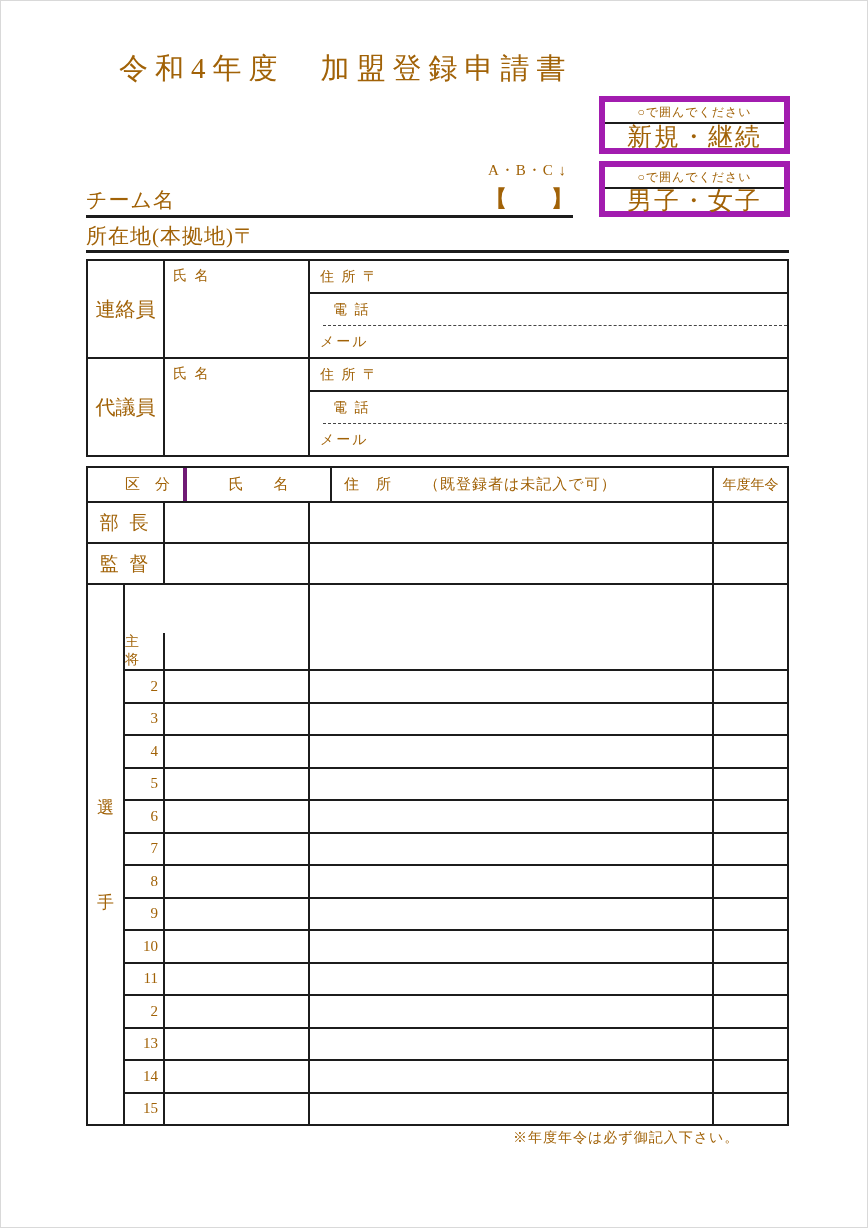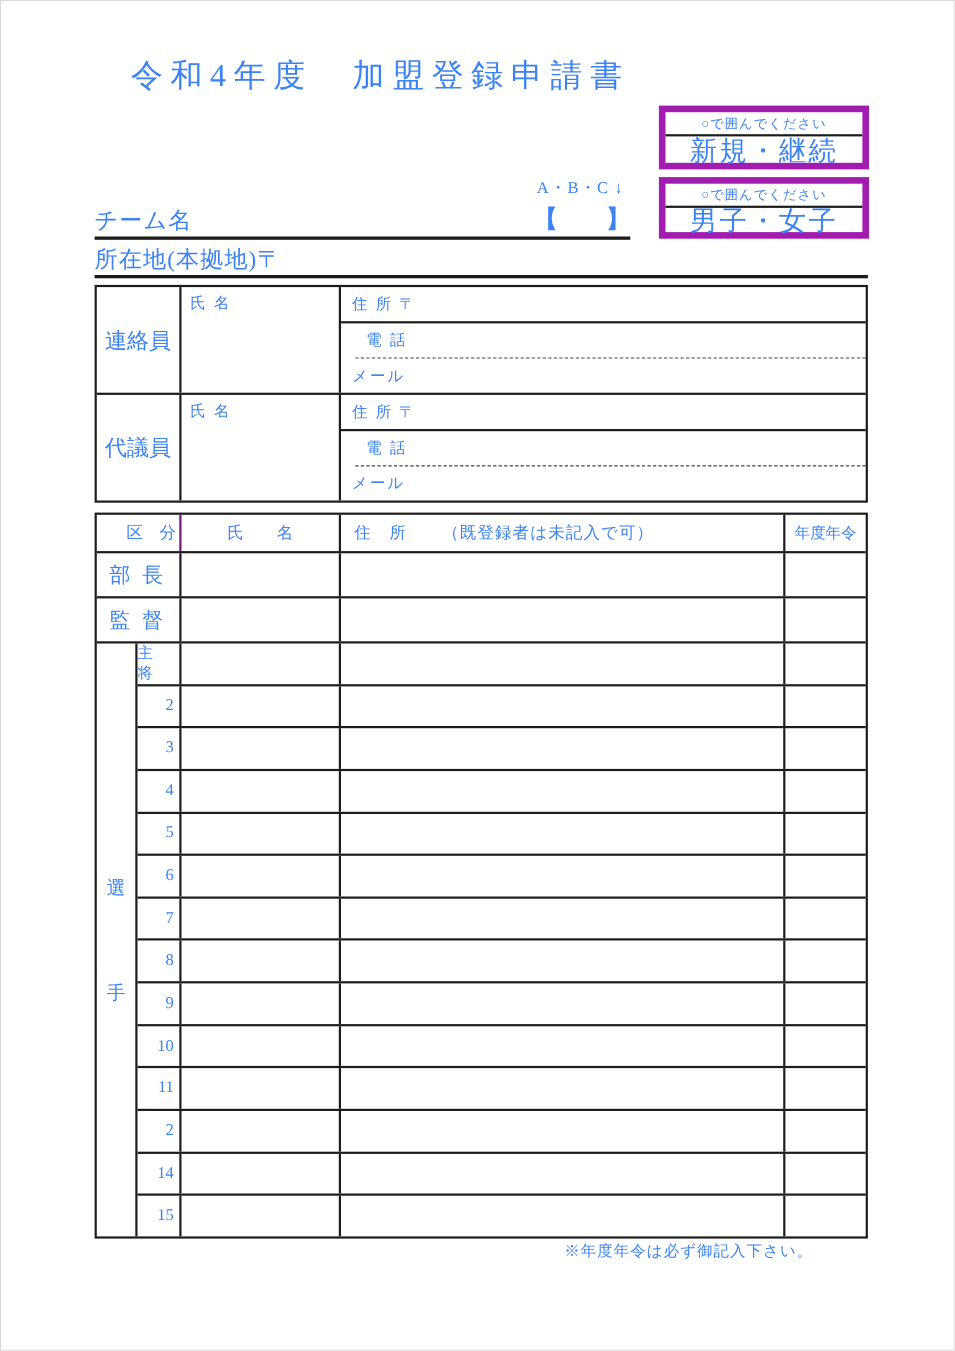--- a/index.html
+++ b/index.html
@@ -5,21 +5,21 @@
   html,body { margin:0; padding:0; background:#f4f4f4; }
   .page {
     position: relative;
     width: 868px;
     height: 1228px;
     margin: 0 auto;
     background: #ffffff;
     border: 1px solid #d9d9d9;
     box-sizing: border-box;
     font-family: "Liberation Serif", "DejaVu Serif", serif;
-    color: #3b82f6;
+    color: #a16207;
     overflow: hidden;
   }
 
   
   .title {
     position: absolute;
     left: 118px; top: 48px;
     margin: 0;
     font-size: 29px;
     font-weight: 500;
@@ -140,21 +140,21 @@
     display: flex; flex-direction: column;
   }
   .r-header {
     display: flex;
     height: 33px;
     border-bottom: 2px solid #1c1c1c;
     font-size: 15px;
     flex-shrink: 0;
   }
   .r-header > div { display: flex; align-items: center; box-sizing: border-box; }
-  .hdr-cat  { width: 77px;  border-right: 2px solid #701a75; justify-content: center; padding-left: 24px; }
+  .hdr-cat  { width: 99px;  border-right: 4px solid #701a75; justify-content: center; padding-left: 24px; }
   .hdr-name { width: 145px; border-right: 2px solid #1c1c1c; justify-content: center; }
   .hdr-addr { flex: 1;      border-right: 2px solid #1c1c1c; padding-left: 12px; letter-spacing: 1px; }
   .hdr-age  { width: 73px;  justify-content: center; font-size: 14px; }
 
   .staff-row {
     display: flex;
     height: 39px;
     border-bottom: 2px solid #1c1c1c;
     flex-shrink: 0;
   }
@@ -186,21 +186,21 @@
   }
   .p-row:last-child { border-bottom: none; }
   .p-row > div { box-sizing: border-box; }
   .p-num {
     width: 40px;
     border-right: 2px solid #1c1c1c;
     display: flex; align-items: center; justify-content: flex-end;
     padding-right: 5px;
     font-size: 15px;
   }
-  .p-num.captain { font-size: 14px; padding-right: 17px; letter-spacing: 0; }
+  .p-num.captain { font-size: 14px; padding-right: 17px; letter-spacing: 0; margin-top: 48px; }
   .p-name { width: 145px; border-right: 2px solid #1c1c1c; }
   .p-addr { flex: 1; border-right: 2px solid #1c1c1c; }
   .p-age  { width: 73px; }
 
   
   .footnote {
     position: absolute;
     left: 512px; top: 1128px;
     font-size: 14px;
     letter-spacing: 1px;
@@ -371,20 +371,26 @@
           <div class="p-addr"></div>
           <div class="p-age"></div>
         </div>
         <div class="p-row">
           <div class="p-num">2</div>
           <div class="p-name"></div>
           <div class="p-addr"></div>
           <div class="p-age"></div>
         </div>
         <div class="p-row">
+          <div class="p-num">13</div>
+          <div class="p-name"></div>
+          <div class="p-addr"></div>
+          <div class="p-age"></div>
+        </div>
+        <div class="p-row">
           <div class="p-num">14</div>
           <div class="p-name"></div>
           <div class="p-addr"></div>
           <div class="p-age"></div>
         </div>
         <div class="p-row">
           <div class="p-num">15</div>
           <div class="p-name"></div>
           <div class="p-addr"></div>
           <div class="p-age"></div>

